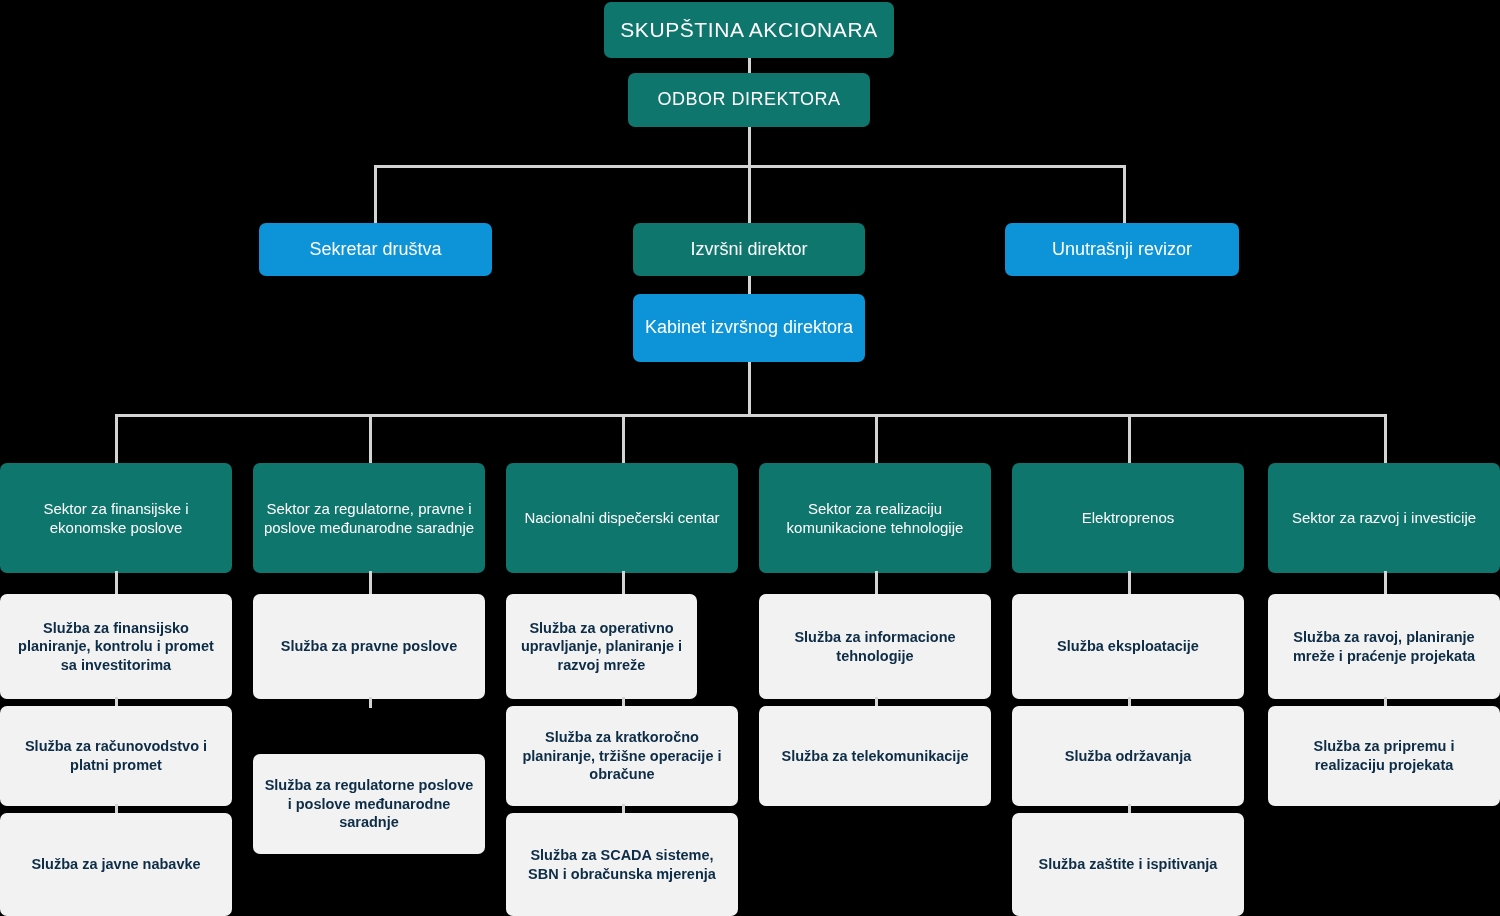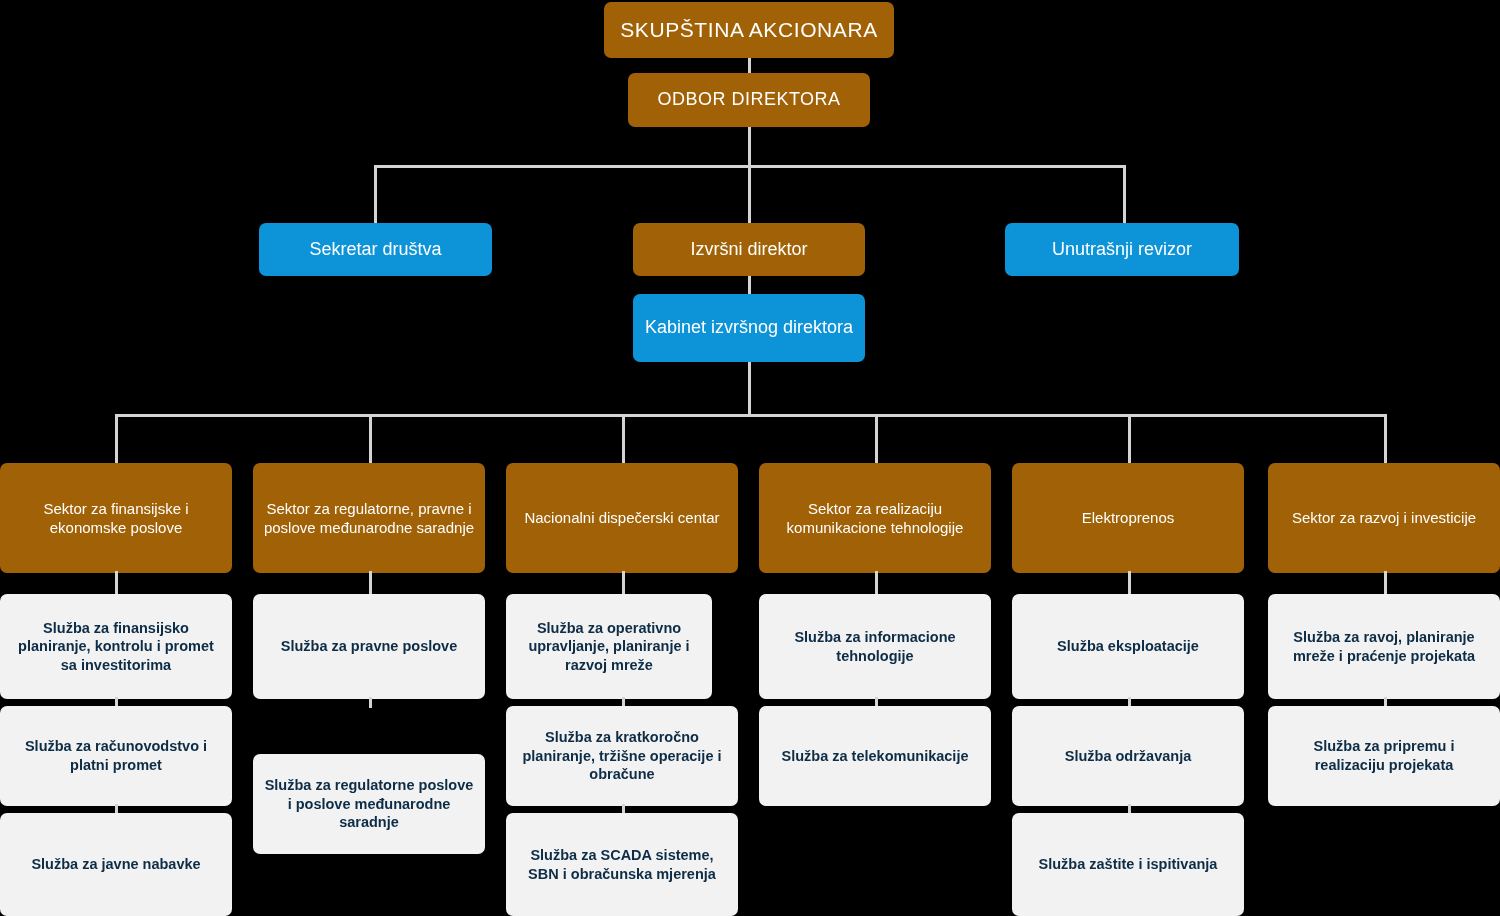--- a/index.html
+++ b/index.html
@@ -14,21 +14,21 @@
   .box {
     position: absolute;
     display: flex;
     align-items: center;
     justify-content: center;
     text-align: center;
     border-radius: 7px;
     line-height: 1.28;
     padding: 4px 10px;
   }
-  .navy  { background: #a16207; color: #ffffff; }
+  .navy  { background: #0f766e; color: #ffffff; }
   .blue  { background: #0d93d8; color: #ffffff; }
   .light { background: #f2f2f2; color: #0d2c46; font-weight: bold; }
 
   .t-apex    { font-size: 21px; letter-spacing: .6px; }
   .t-board   { font-size: 18px; letter-spacing: .5px; }
   .t-exec    { font-size: 18px; }
   .t-cabinet { font-size: 18px; }
   .t-sector  { font-size: 15px; }
   .t-service { font-size: 14.5px; }
 
@@ -106,21 +106,21 @@
   <div class="line vline" style="left:369px; top:697px; height:11px;"></div>
   <div class="box light t-service" style="left:253px; top:706px; width:232px; height:100px;margin-top:48px;">
     <span>Služba za regulatorne poslove i poslove međunarodne saradnje</span>
   </div>
 
   <div class="line vline" style="left:622px; top:414px; height:50px;"></div>
   <div class="box navy t-sector" style="left:506px; top:463px; width:232px; height:110px;align-items:center;">
     <span>Nacionalni dispečerski centar</span>
   </div>
   <div class="line vline" style="left:622px; top:571px; height:24px;"></div>
-  <div class="box light t-service" style="left:506px; top:594px; width:206px; height:105px;">
+  <div class="box light t-service" style="left:506px; top:594px; width:191px; height:105px;">
     <span>Služba za operativno upravljanje, planiranje i razvoj mreže</span>
   </div>
   <div class="line vline" style="left:622px; top:697px; height:11px;"></div>
   <div class="box light t-service" style="left:506px; top:706px; width:232px; height:100px;">
     <span>Služba za kratkoročno planiranje, tržišne operacije i obračune</span>
   </div>
   <div class="line vline" style="left:622px; top:804px; height:11px;"></div>
   <div class="box light t-service" style="left:506px; top:813px; width:232px; height:103px;">
     <span>Služba za SCADA sisteme, SBN i obračunska mjerenja</span>
   </div>

